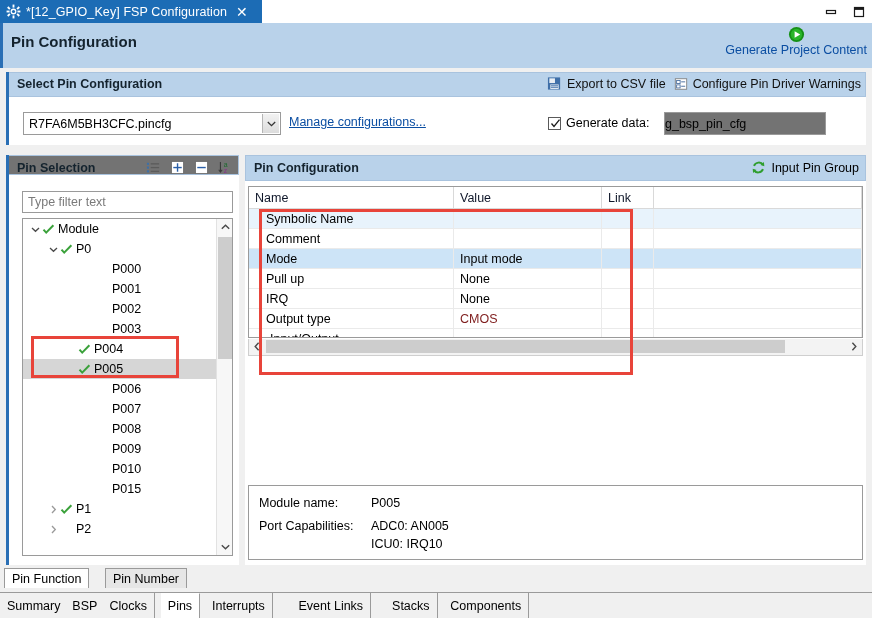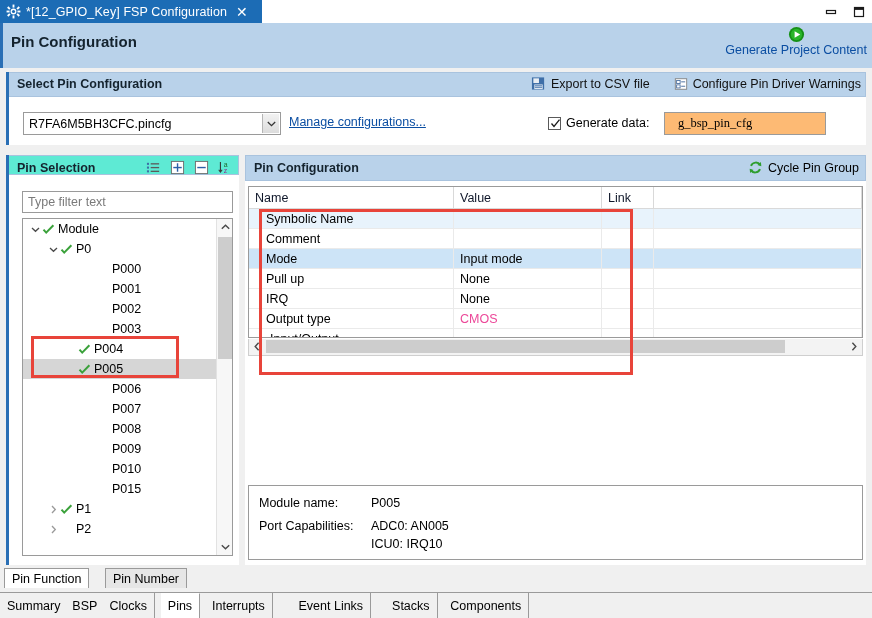--- a/index.html
+++ b/index.html
@@ -74,21 +74,21 @@
     position: absolute; left: 0; top: 0; width: 857px; height: 25px;
     background: #b9d2ea;
     border: 1px solid #a9c3de; border-left: none;
   }
   .select-bar-title {
     position: absolute; left: 8px; top: 4px;
     font-size: 12.5px; font-weight: bold; color: #14232e;
   }
   .toolbar-right {
     position: absolute; right: 4px; top: 3px;
-    display: flex; align-items: center; gap: 24px;
+    display: flex; align-items: center; gap: 8px;
     font-size: 12.5px; color: #111;
   }
   .tb-item { display: flex; align-items: center; gap: 5px; cursor: pointer; }
   .csv-icon { width: 15px; height: 15px; }
   .warn-icon { width: 14px; height: 14px; }
 
   .pincfg-select {
     position: absolute; left: 14px; top: 40px; width: 258px; height: 23px;
     border: 1px solid #9a9a9a; background: #ffffff;
     display: flex; align-items: center; padding: 0 0 0 5px;
@@ -108,33 +108,33 @@
     position: absolute; left: 539px; top: 44px;
     display: flex; align-items: center; gap: 5px; font-size: 12.5px;
   }
   .checkbox {
     width: 13px; height: 13px; border: 1px solid #5a5a5a; background: #fff;
     position: relative; flex: none;
   }
   .checkbox svg { position: absolute; left: 1px; top: 0px; }
   .gen-data-input {
     position: absolute; left: 655px; top: 40px; width: 162px; height: 23px;
-    border: 1px solid #9a9a9a; background: #fdba74;
-    display: flex; align-items: center; padding-left: 13px; font-size: 12.5px; font-family: Liberation Serif, serif;
+    border: 1px solid #9a9a9a; background: #737373;
+    display: flex; align-items: center; padding-left: 0; font-size: 12.5px;
   }
 
   
   .left-panel {
     position: absolute; left: 6px; top: 155px; width: 233px; height: 410px;
     background: #ffffff;
     border-left: 3px solid #2a6fb5;
   }
   .panel-bar {
     position: absolute; left: 0; top: 0; height: 20px; width: 230px;
-    background: #5eead4; border: 1px solid #a9c3de; border-left: none;
+    background: #737373; border: 1px solid #a9c3de; border-left: none;
   }
   .panel-bar-title {
     position: absolute; left: 8px; top: 5px;
     font-weight: bold; font-size: 12.5px; color: #14232e;
   }
   .panel-bar-icons {
     position: absolute; right: 5px; top: 4px;
     display: flex; align-items: center; gap: 9px;
   }
   .pb-icon { width: 15px; height: 15px; cursor: pointer; }
@@ -206,21 +206,21 @@
   }
   .tbl-rows { position: relative; }
   .trow { display: flex; height: 20px; border-bottom: 1px solid #eaeaea; }
   .trow.alt { background: #e8f3fc; }
   .trow.hl { background: #cde4f7; }
   .td {
     font-size: 12.5px; display: flex; align-items: center;
     border-right: 1px solid #eaeaea; height: 20px; padding-left: 6px;
     overflow: hidden; white-space: nowrap;
   }
-  .td.c-olive { color: #ec4899; }
+  .td.c-olive { color: #7f1d1d; }
 
   .hscroll {
     position: absolute; left: 3px; top: 184px; width: 615px; height: 17px;
     background: #f3f3f3; border: 1px solid #cfcfcf; border-top: none;
   }
   .hs-arrow {
     position: absolute; top: 0; width: 16px; height: 15px;
     display: flex; align-items: center; justify-content: center; cursor: pointer;
   }
   .hs-thumb {
@@ -572,21 +572,21 @@
       <div class="rp-title">Pin Configuration</div>
       <div class="cycle-btn">
         <span class="cycle-icon">
           <svg width="15" height="15" viewBox="0 0 16 16">
             <path d="M13 5.2A5.6 5.6 0 0 0 3.2 6.3" fill="none" stroke="#2f9e2f" stroke-width="2.1"></path>
             <polygon points="13.8,2.2 14.2,6.6 10,5.4" fill="#2f9e2f"></polygon>
             <path d="M3 10.8A5.6 5.6 0 0 0 12.8 9.7" fill="none" stroke="#2f9e2f" stroke-width="2.1"></path>
             <polygon points="2.2,13.8 1.8,9.4 6,10.6" fill="#2f9e2f"></polygon>
           </svg>
         </span>
-        <span>Cycle Pin Group</span>
+        <span>Input Pin Group</span>
       </div>
     </div>
 
     <div class="table-box">
       <div class="tbl-header" id="tbl-header">
           <div class="th" style="width: 205px;">Name</div>
           <div class="th" style="width: 148px;">Value</div>
           <div class="th" style="width: 52px;">Link</div>
           <div class="th" style="width: 208px;"></div>
         </div>

